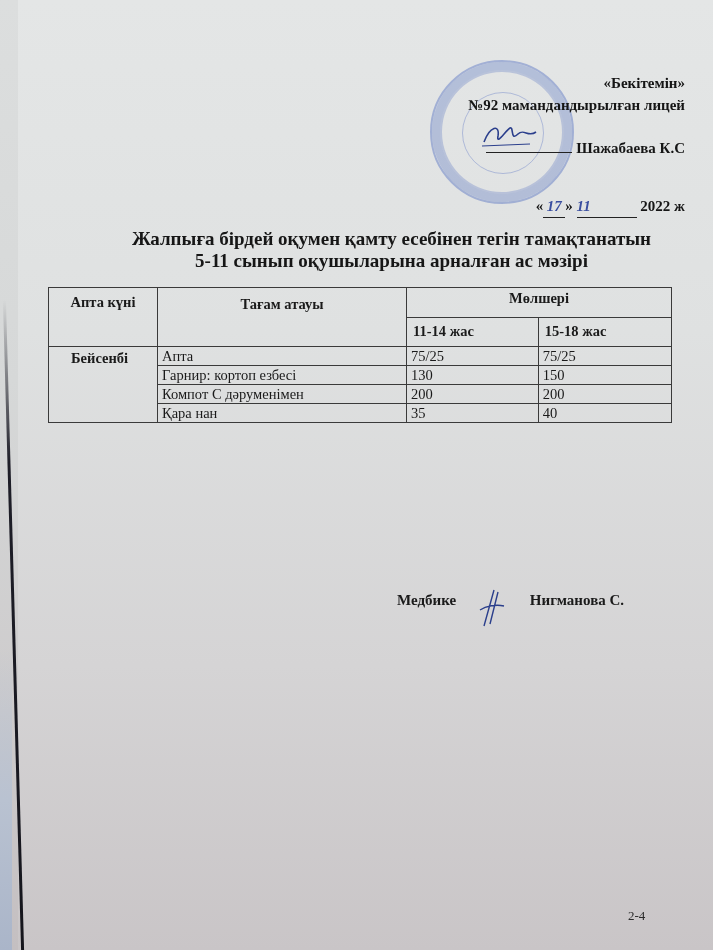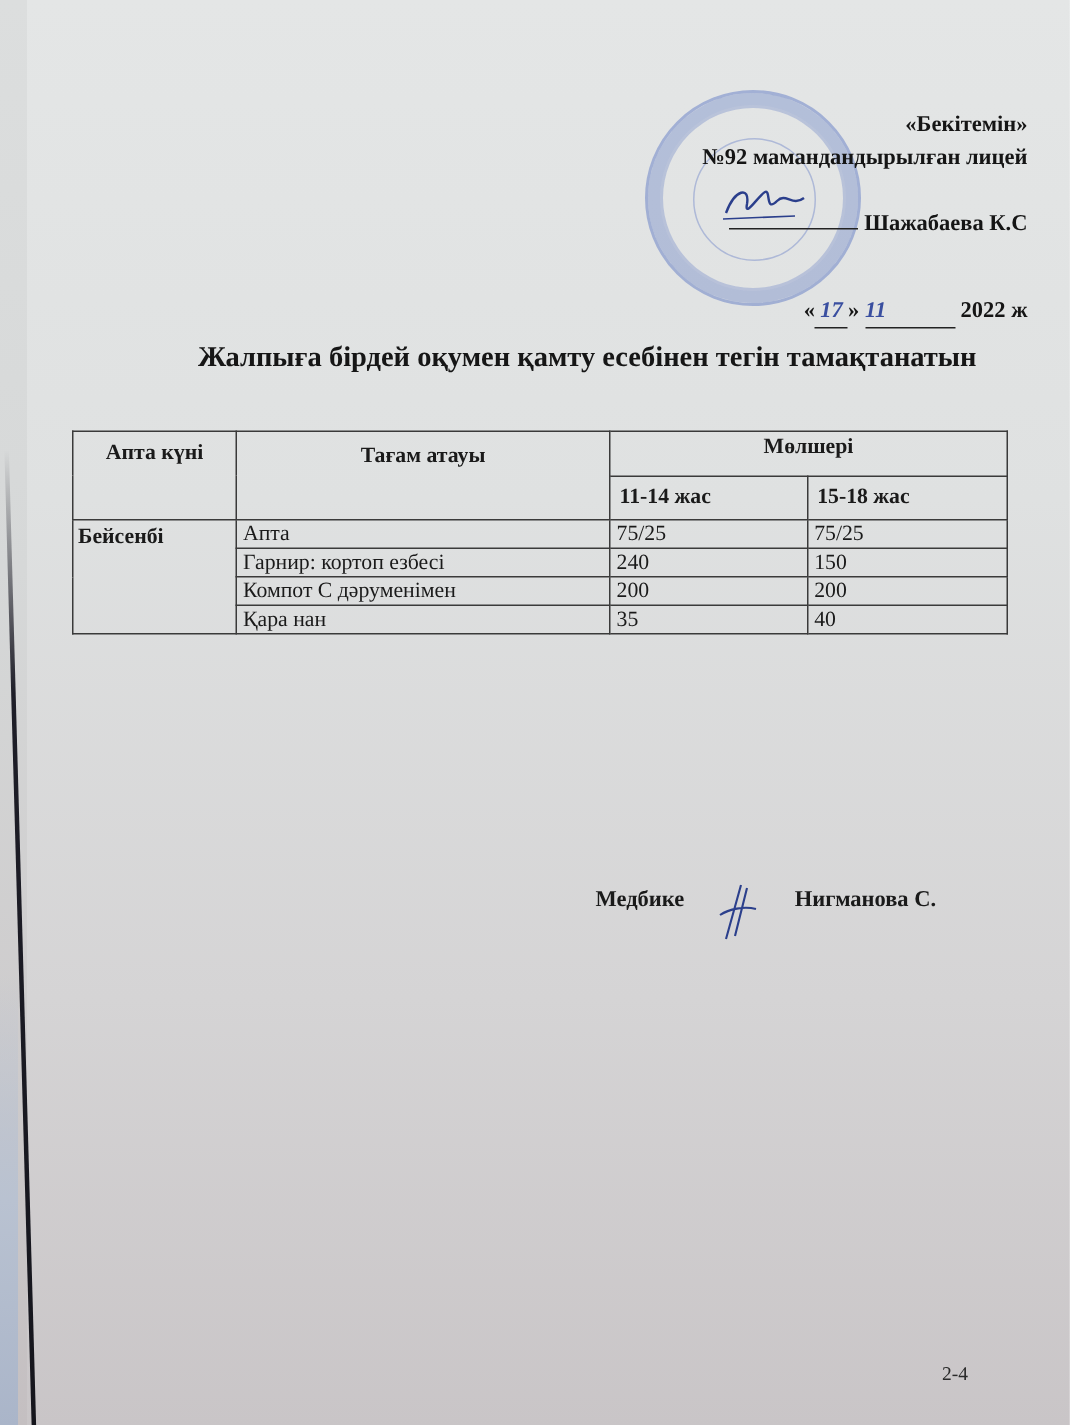--- a/index.html
+++ b/index.html
@@ -129,21 +129,21 @@
   }
   .menu-table .h-day {
     width: 100px;
     height: 52px;
     padding-top: 6px;
   }
   .menu-table .h-dish { width: 240px; padding-top: 8px; }
   .menu-table .h-qty { height: 22px; padding-top: 2px; }
   .menu-table .day-cell {
     font-weight: bold;
-    padding-left: 3px;
+    padding-left: 22px;
     padding-top: 2px;
   }
   .menu-table .row td { height: 17px; line-height: 18px; }
   .menu-table .val { padding-left: 4px; }
 
   
   .nurse {
     position: absolute;
     left: 397px;
     top: 592px;
@@ -194,20 +194,21 @@
   </span>
 </div>
 
 <svg class="signature-dir" viewBox="0 0 60 30">
   <path d="M4 22 C10 6, 20 4, 18 16 C16 26, 26 10, 30 8 C34 6, 30 22, 38 14 C44 8, 48 18, 56 12" stroke="#2b3f8c" stroke-width="1.6" fill="none"></path>
   <path d="M2 26 L50 24" stroke="#2b3f8c" stroke-width="1" fill="none"></path>
 </svg>
 
 <div class="title">
   <span class="t1">Жалпыға бірдей оқумен қамту есебінен тегін тамақтанатын</span>
+  <span class="t2">5-11 сынып оқушыларына арналған ас мәзірі</span>
 </div>
 
 <table class="menu-table">
   <tbody>
       <tr>
     <th rowspan="2" class="h-day">Апта күні</th>
     <th rowspan="2" class="h-dish">Тағам атауы</th>
     <th colspan="2" class="h-qty">Мөлшері</th>
   </tr>
   <tr>
@@ -215,21 +216,21 @@
     <th class="sub-h">15-18 жас</th>
   </tr>
   <tr class="row">
     <td rowspan="4" class="day-cell">Бейсенбі</td>
     <td>Апта</td>
     <td class="val">75/25</td>
     <td class="val">75/25</td>
   </tr>
   <tr class="row">
     <td>Гарнир: кортоп езбесі</td>
-    <td class="val">240</td>
+    <td class="val">130</td>
     <td class="val">150</td>
   </tr>
   <tr class="row">
     <td>Компот С дәруменімен</td>
     <td class="val">200</td>
     <td class="val">200</td>
   </tr>
   <tr class="row">
     <td>Қара нан</td>
     <td class="val">35</td>

